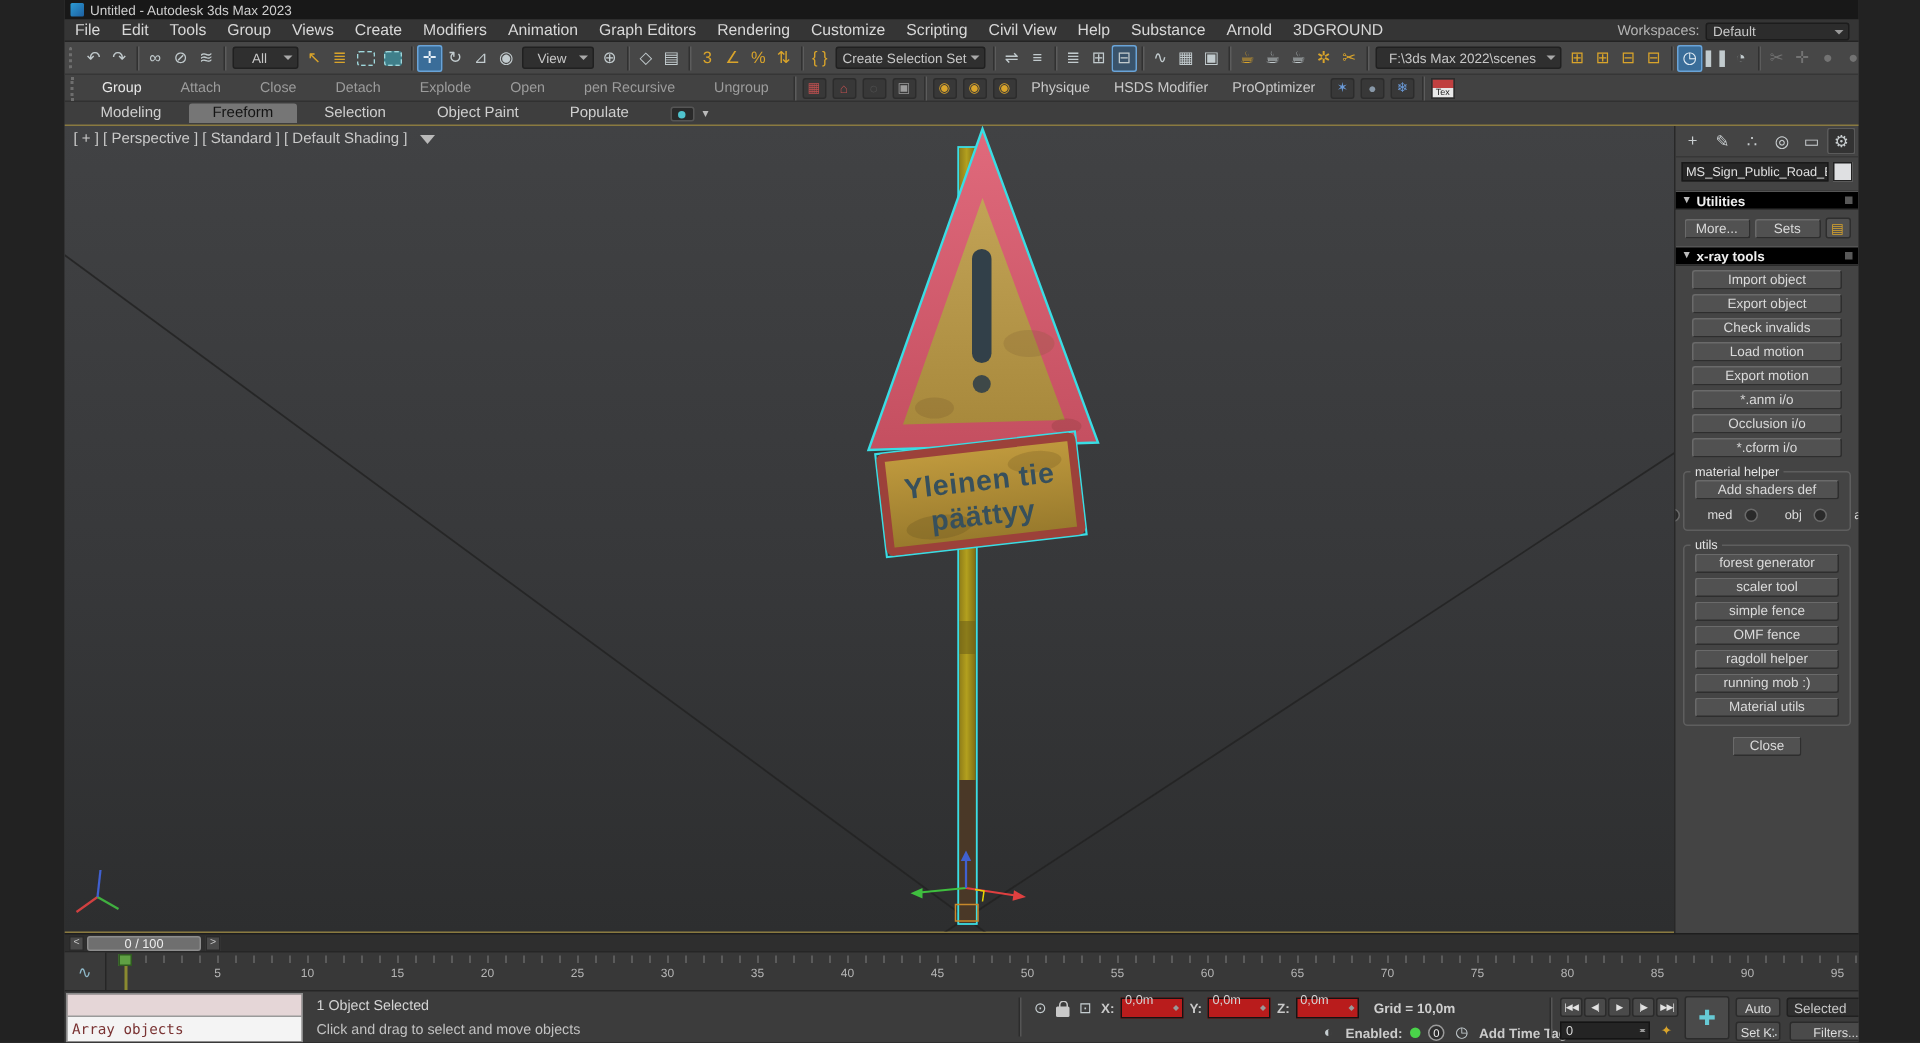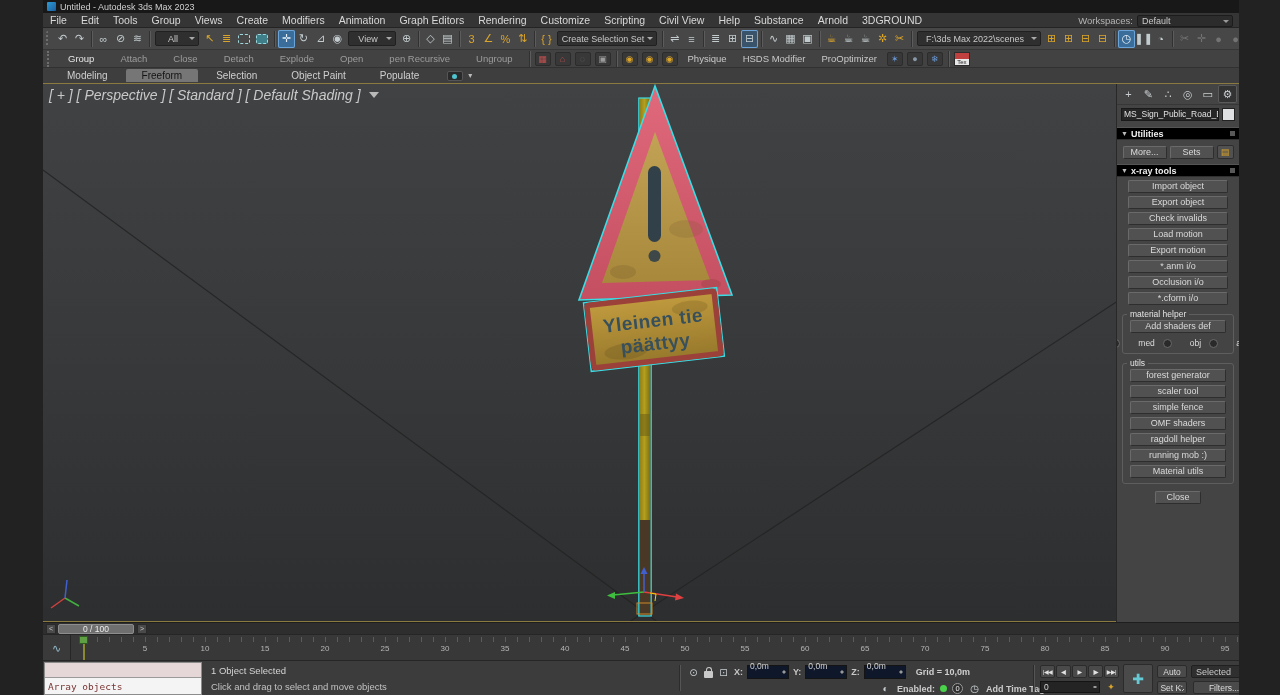--- a/index.html
+++ b/index.html
@@ -42,21 +42,21 @@
   
   .ribbonrow{position:absolute;left:0;top:68px;width:1280px;height:16px;background:#3e3e3e;display:flex;align-items:center;padding-left:8px;border-bottom:1px solid #8a7a40;}
   .rtab{padding:1px 16px;font-size:10px;color:#cfcfcf;margin-right:2px;border-radius:2px 2px 0 0;white-space:nowrap;flex:none;}
   .rtab.active{background:#767676;color:#141414;}
   .ribextra{margin-left:10px;display:flex;align-items:center;gap:5px;}
   .ribmedia{width:16px;height:10px;background:#2a2a2a;border:1px solid #555;border-radius:2px;position:relative;}
   .ribmedia::after{content:"";position:absolute;left:4px;top:2px;width:5px;height:5px;border-radius:50%;background:#4fc3cd;}
   .ribcaret{font-size:8px;color:#bbb;}
   
   .viewport{position:absolute;left:0;top:84px;width:1157px;height:538px;background:linear-gradient(#414244,#37383a 55%,#2d2e2f);overflow:hidden;border-bottom:1px solid #8a7a40;}
-  .vplabel{position:absolute;left:6px;top:3px;font-size:14px;color:#c9c9c9;display:flex;gap:8px;align-items:center;z-index:3;font-style:italic;}
+  .vplabel{position:absolute;left:6px;top:3px;font-size:10px;color:#c9c9c9;display:flex;gap:8px;align-items:center;z-index:3;}
   .funnel{width:0;height:0;border-left:5px solid transparent;border-right:5px solid transparent;border-top:6px solid #b9b9b9;}
   .vpsvg{position:absolute;left:0;top:0;}
   
   .panel{position:absolute;right:0;top:84px;width:123px;height:538px;background:#444;border-left:1px solid #282828;font-size:9.5px;color:#d4d4d4;overflow:hidden;}
   .ptabs{display:flex;height:21px;align-items:center;padding:0 2px;gap:1px;border-bottom:1px solid #373737;}
   .ptab{width:19px;height:18px;display:flex;align-items:center;justify-content:center;color:#c9ced0;font-size:11px;border-radius:2px;}
   .ptab.active{background:#333;box-shadow:inset 0 0 0 1px #5a5a5a;}
   .pname-row{display:flex;align-items:center;gap:3px;padding:2px 4px;height:18px;}
   .pname{flex:1;height:13px;background:#262626;border:1px solid #191919;color:#e0e0e0;font-size:8.5px;display:flex;align-items:center;padding:0 2px;white-space:nowrap;overflow:hidden;}
   .swatch{width:13px;height:13px;background:#dfe0e2;border:1px solid #222;flex:none;}
@@ -92,21 +92,21 @@
   .macrorow{height:15px;background:#e5d6d7;border-bottom:1px solid #9a9a9a;}
   .scriptrow{height:16px;background:#f4f4f4;color:#7a3333;font-family:"DejaVu Sans Mono",monospace;font-size:9.5px;display:flex;align-items:center;padding:0 3px;}
   .statustext{position:absolute;left:168px;top:4px;font-size:9.5px;color:#d4d4d4;}
   .prompt{position:absolute;left:168px;top:20px;font-size:9.5px;color:#c2c2c2;}
   .vsep{position:absolute;top:4px;width:1px;height:26px;background:#2c2c2c;box-shadow:1px 0 0 #555;}
   .coordrow{position:absolute;left:644px;top:4px;display:flex;align-items:center;gap:4px;}
   .sic{width:13px;height:13px;display:flex;align-items:center;justify-content:center;color:#c5cdd0;font-size:10px;flex:none;}
   .lockic{position:relative;width:9px;height:7px;background:#c9c9c9;border-radius:1px;margin-top:4px;flex:none;}
   .lockic::before{content:"";position:absolute;left:1.5px;top:-4px;width:4px;height:4px;border:1.5px solid #c9c9c9;border-bottom:none;border-radius:3px 3px 0 0;}
   .clabel{font-size:9px;font-weight:bold;color:#c8c8c8;}
-  .cfield{width:42px;height:12px;background:#0f172a;border:1px solid #141414;font-size:8.5px;color:#d5d5d5;display:flex;align-items:center;padding:0 9px 12px 2px;position:relative;flex:none;}
+  .cfield{width:42px;height:12px;background:#b91c1c;border:1px solid #141414;font-size:8.5px;color:#d5d5d5;display:flex;align-items:center;padding:0 9px 12px 2px;position:relative;flex:none;}
   .cfield::before{content:"";position:absolute;right:2px;top:2px;border:2.5px solid transparent;border-bottom-color:#999;}
   .cfield::after{content:"";position:absolute;right:2px;bottom:2px;border:2.5px solid transparent;border-top-color:#999;}
   .gridlabel{font-size:9px;font-weight:bold;margin-left:6px;color:#cfcfcf;}
   .enabledrow{position:absolute;left:836px;top:21px;display:flex;align-items:center;gap:5px;font-size:9px;font-weight:bold;color:#cbcbcb;}
   .gdot{width:7px;height:7px;border-radius:50%;background:#4ad34a;flex:none;}
   .badge{width:11px;height:11px;border-radius:50%;border:1px solid #9a9a9a;background:#2e2e2e;font-size:7.5px;display:flex;align-items:center;justify-content:center;color:#eee;font-weight:normal;flex:none;}
   .play{position:absolute;left:997px;top:4px;display:flex;gap:1px;}
   .pbtn2{width:15px;height:13px;background:#4a4a4a;border:1px solid #2b2b2b;border-radius:2px;color:#e2e2e2;font-size:6px;display:flex;align-items:center;justify-content:center;letter-spacing:-0.5px;flex:none;}
   .framefield{position:absolute;left:997px;top:20px;width:60px;height:12px;background:#242424;border:1px solid #141414;font-size:8.5px;color:#d5d5d5;display:flex;align-items:center;padding:0 9px 0 3px;}
   .framefield::before{content:"";position:absolute;right:2px;top:2px;border:2.5px solid transparent;border-bottom-color:#999;}
@@ -426,21 +426,21 @@
         </div>
     </div>
 
     <div class="groupbox">
       <span class="glabel">utils</span>
       <div>
 
       <span class="pbtn">forest generator</span>
           <span class="pbtn">scaler tool</span>
           <span class="pbtn">simple fence</span>
-          <span class="pbtn">OMF shaders</span>
+          <span class="pbtn">OMF fence</span>
           <span class="pbtn">ragdoll helper</span>
           <span class="pbtn">running mob :)</span>
           <span class="pbtn">Material utils</span>
         </div>
     </div>
 
     <span class="pbtn" style="width:46px;margin-top:7px;">Close</span>
   </div>
 
   <div class="tslider">

